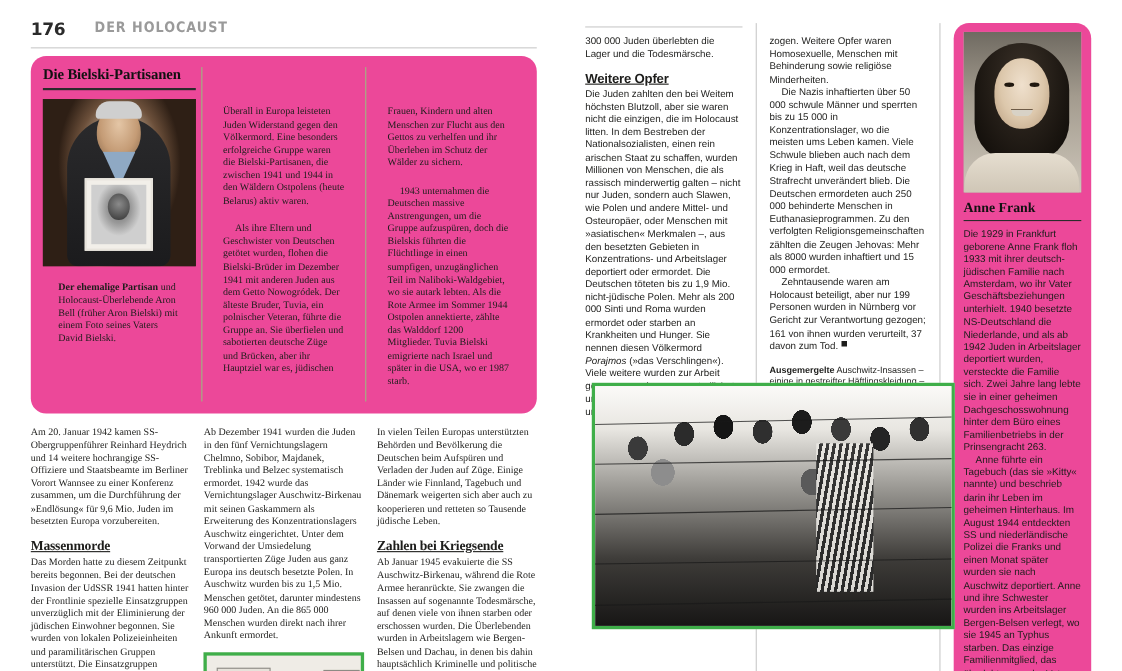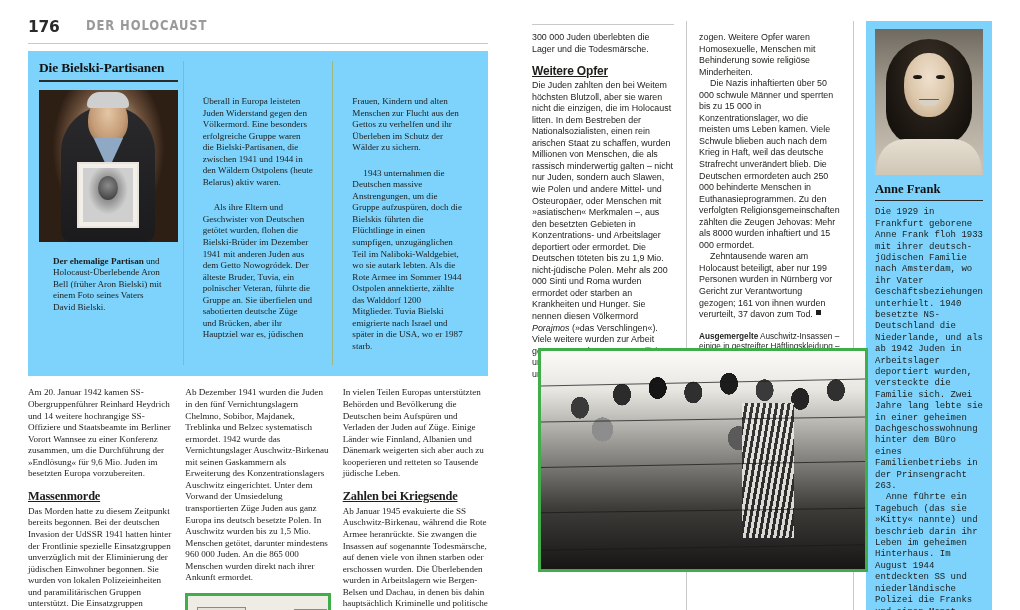--- a/index.html
+++ b/index.html
@@ -53,22 +53,23 @@
     font-weight:bold;font-size:12.2px;
     margin:9px 0 2px 0;color:#1d1d1b;
     letter-spacing:-0.2px;
     text-decoration:underline;
   }
   .serif h2.sub{font-family:"Liberation Serif", serif;font-weight:bold;font-size:12.4px;}
   .sans h2.sub{font-family:"Liberation Sans", sans-serif;font-weight:bold;font-size:12.0px;}
 
   
   .greenbox{
-    background:#7dd3fc;
+    background:#ec4899;
     box-sizing:border-box;
+    border-radius:14px;
   }
   .box-bielski{
     padding:9px 11px 10px 11px;
     margin-top:7px;
   }
   .box-head{
     font-family:"Liberation Serif", serif;
     font-weight:bold;font-size:13.4px;color:#111;
     margin:0 0 4px 0;letter-spacing:-0.1px;
   }
@@ -198,21 +199,21 @@
   .rp-col{flex:1 1 0;min-width:0;}
   .divider{width:1px;background:#c9c9c9;align-self:stretch;}
 
   .box-anne{padding:8px 9px 10px 9px;}
   .anne-head{
     font-family:"Liberation Serif", serif;font-weight:bold;
     font-size:12.6px;margin:7px 0 0 0;color:#111;
   }
   .anne-rule{height:1.3px;background:#2b2b2b;margin:3px 0 6px 0;}
   .box-anne p{
-    margin:0;font-family:Liberation Mono, monospace;
+    margin:0;font-family:Liberation Sans, sans-serif;
     font-size:9.0px;line-height:11.4px;color:#1d1d1b;
   }
   .box-anne p + p{text-indent:11px;}
   .endmark{display:inline-block;width:5px;height:5px;background:#1d1d1b;margin-left:3px;vertical-align:2px;}
 </style>
 </head>
 <body>
 
 <div class="spread">
 
@@ -263,21 +264,21 @@
         <p class="body">Ab Dezember 1941 wurden die Juden in den fünf Vernichtungslagern Chelmno, Sobibor, Majdanek, Treblinka und Belzec systematisch ermordet. 1942 wurde das Vernichtungslager Auschwitz-Birkenau mit seinen Gaskammern als Erweiterung des Konzentrationslagers Auschwitz eingerichtet. Unter dem Vorwand der Umsiedelung transportierten Züge Juden aus ganz Europa ins deutsch besetzte Polen. In Auschwitz wurden bis zu 1,5 Mio. Menschen getötet, darunter mindestens 960 000 Juden. An die 865 000 Menschen wurden direkt nach ihrer Ankunft ermordet.</p>
         <div class="photo photo-frame ph-kinder" style="margin-top:9px;">
           <div class="truck" style="left:6%;top:8%;width:34%;height:46%;"></div>
           <div class="truck" style="left:44%;top:12%;width:30%;height:40%;"></div>
           <div class="truck" style="left:76%;top:10%;width:22%;height:42%;"></div>
 
         </div>
       </div>
 
       <div class="col">
-        <p class="body">In vielen Teilen Europas unterstützten Behörden und Bevölkerung die Deutschen beim Aufspüren und Verladen der Juden auf Züge. Einige Länder wie Finnland, Albanien und Dänemark weigerten sich aber auch zu kooperieren und retteten so Tausende jüdische Leben.</p>
+        <p class="body">In vielen Teilen Europas unterstützten Behörden und Bevölkerung die Deutschen beim Aufspüren und Verladen der Juden auf Züge. Einige Länder wie Finnland, Tagebuch und Dänemark weigerten sich aber auch zu kooperieren und retteten so Tausende jüdische Leben.</p>
         <h2 class="sub">Zahlen bei Kriegsende</h2>
         <p class="body" style="text-indent:0">Ab Januar 1945 evakuierte die SS Auschwitz-Birkenau, während die Rote Armee heranrückte. Sie zwangen die Insassen auf sogenannte Todesmärsche, auf denen viele von ihnen starben oder erschossen wurden. Die Überlebenden wurden in Arbeitslagern wie Bergen-Belsen und Dachau, in denen bis dahin hauptsächlich Kriminelle und politische Gefangene einsaßen, gezwungen, sich zu Tode zu arbeiten, ausgehungert und gefoltert. Bei der Befreiung dieser Lager begriffen die Soldaten der Alliierten erstmals den ganzen Schrecken der deutschen »Lösungen«.</p>
         <p class="body">Der Holocaust kostete 6 Mio. Juden das Leben, darunter mehr als 1 Mio. Kinder. Er löschte ein Drittel der jüdischen Weltbevölkerung und zwei Drittel der europäischen Juden aus. Nur etwas mehr als</p>
       </div>
     </div>
   </div>
 
   <div class="page page-right">
 
 

